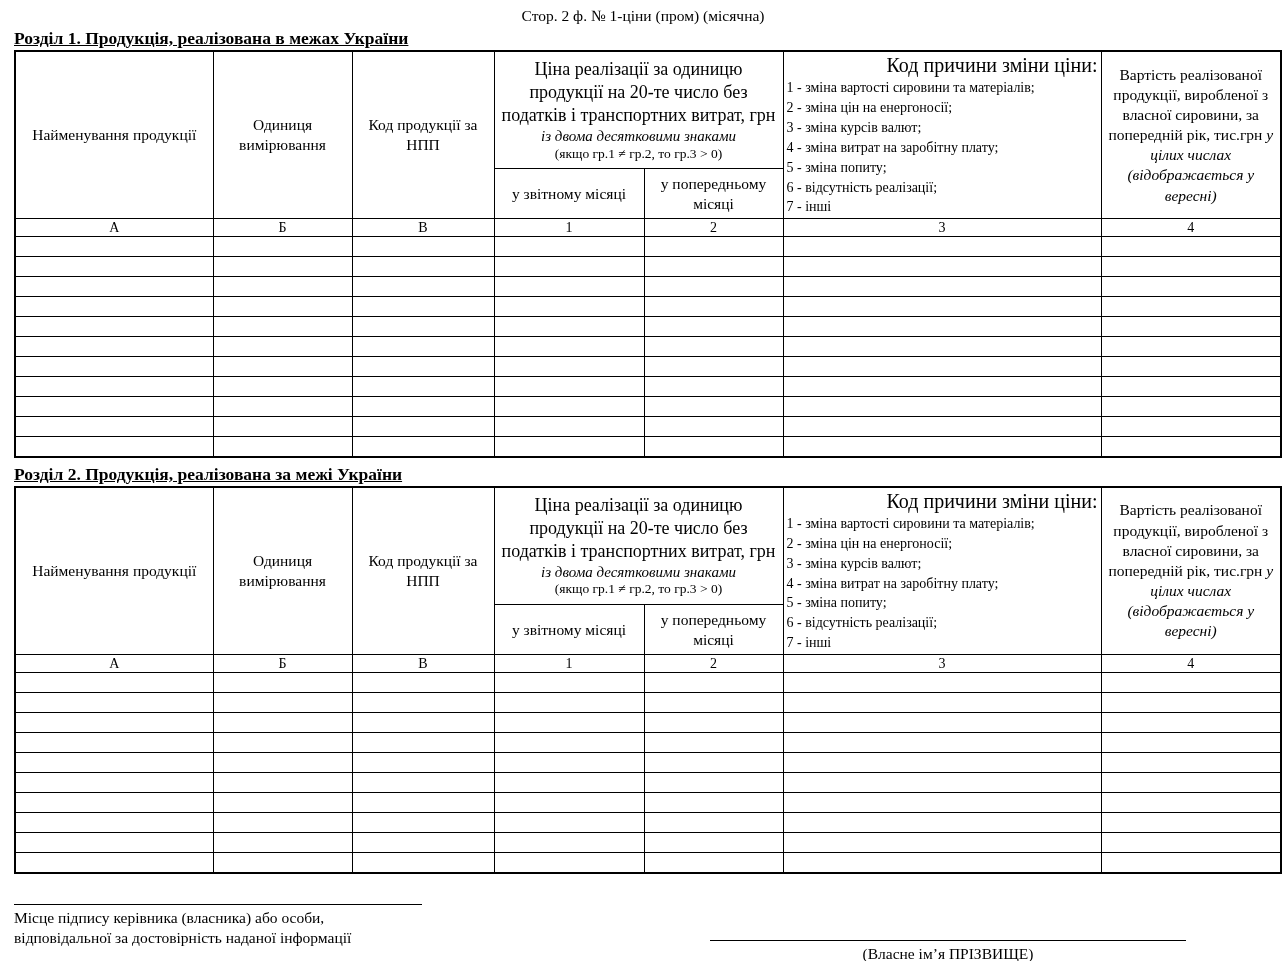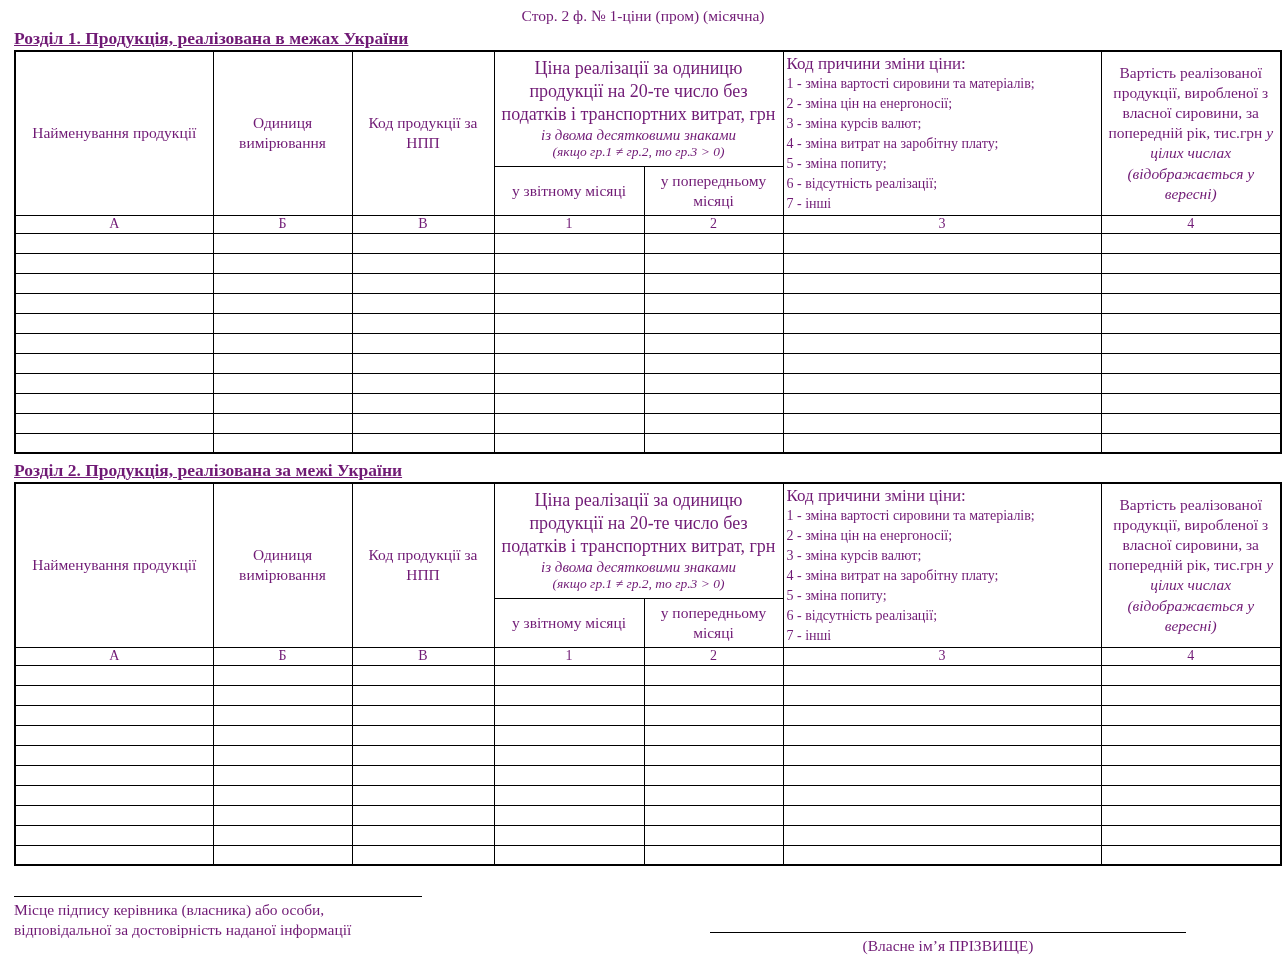--- a/index.html
+++ b/index.html
@@ -2,21 +2,21 @@
 <html><head>
 <meta charset="utf-8">
 <style>
   * { margin: 0; padding: 0; box-sizing: border-box; }
   html, body { background: #ffffff; }
   .page {
     position: relative;
     width: 1286px;
     height: 961px;
     background: #ffffff;
-    color: #701a75;
+    color: #000000;
     font-family: "Liberation Serif", "DejaVu Serif", serif;
     overflow: hidden;
   }
   .page-title {
     text-align: center;
     font-size: 15.5px;
     padding-top: 7px;
   }
   .section-heading {
     font-size: 17.5px;
@@ -43,23 +43,23 @@
   }
   tr.hdr-main  { height: 104px; }
   tr.hdr-sub   { height: 46px; }
   tr.hdr-letters { height: 18px; }
   tr.hdr-letters th { font-size: 14px; padding: 0 3px; }
   tbody tr { height: 20px; }
   .hd { font-size: 15.5px; line-height: 1.28; }
   .price-main { font-size: 18px; line-height: 1.28; }
   .it { font-style: italic; }
   .price-note1 { font-size: 15px; font-style: italic; line-height: 1.25; }
-  .price-note2 { font-size: 13.5px; font-style: italic; line-height: 1.25; }
+  .price-note2 { font-size: 13.5px; line-height: 1.25; }
   th.reason-cell { vertical-align: top; padding: 2px 4px 0 4px; }
-  .reason-title { font-size: 17px; text-align: left; line-height: 1.25; }
+  .reason-title { font-size: 20px; text-align: right; line-height: 1.25; }
   .reason-item  { font-size: 14px; text-align: left; line-height: 1.42; white-space: nowrap; }
   th.value-cell { font-size: 15.5px; line-height: 1.3; padding: 2px 4px; vertical-align: top; }
   .footer {
     position: relative;
     margin: 30px 0 0 14px;
     width: 1266px;
     height: 110px;
     font-size: 15.5px;
   }
   .sig-line { border-bottom: 1.5px solid #000; height: 1px; margin-bottom: 3px; }

